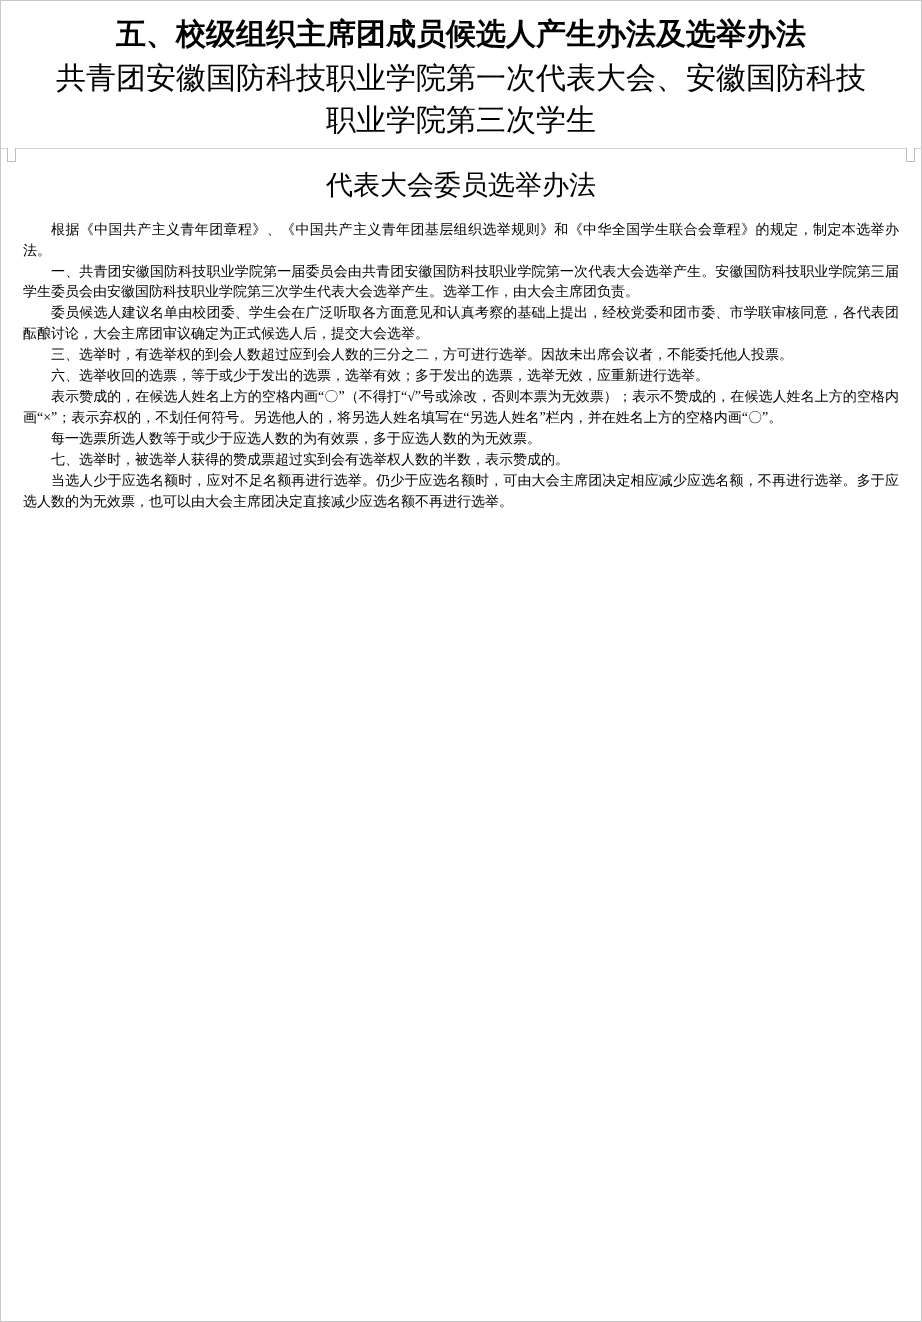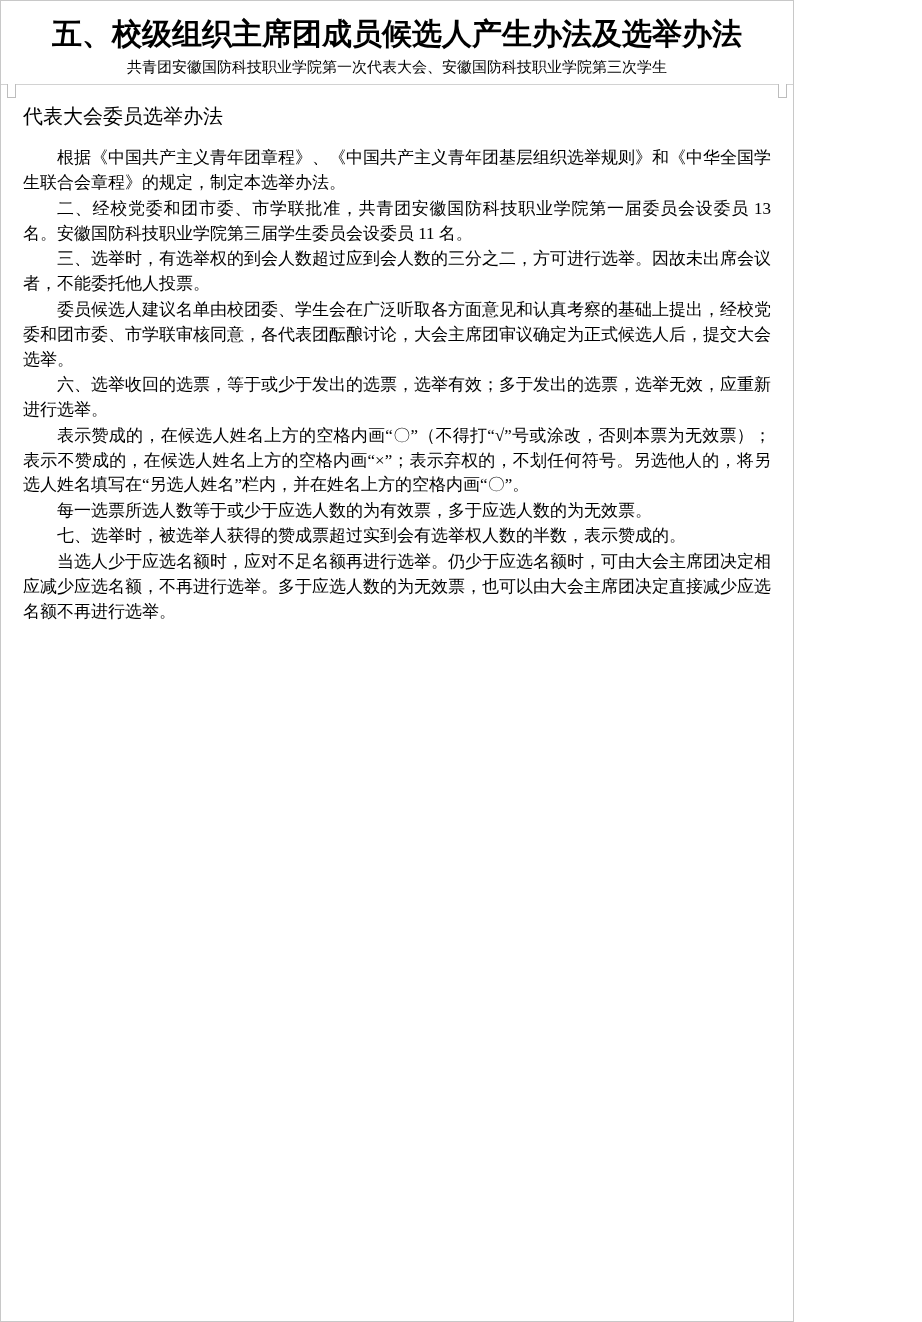--- a/index.html
+++ b/index.html
@@ -9,47 +9,48 @@
   body {
     width: 922px;
     height: 1322px;
     background: #ffffff;
     font-family: "Liberation Serif", "DejaVu Serif", serif;
     color: #000000;
     overflow: hidden;
   }
   .page {
     position: relative;
-    width: 794px;
+    width: 922px;
     height: 1322px;
     box-sizing: border-box;
     border: 1px solid #c8c8c8;
     background: #ffffff;
   }
   .content {
     padding: 10px 22px 0 22px;
   }
   .doc-title {
     font-size: 30px;
     font-weight: bold;
     text-align: center;
     letter-spacing: 0px;
     margin: 4px 0 2px 0;
     line-height: 1.25;
     font-family: "Liberation Serif", "DejaVu Serif", serif;
   }
   .doc-subtitle {
-    font-size: 15px;
+    font-size: 30px;
     text-align: center;
     line-height: 1.42;
     margin: 4px 30px 0 30px;
     font-family: "Liberation Serif", "DejaVu Serif", serif;
   }
   .doc-subtitle-2 {
-    font-size: 20px;
+    font-size: 27px;
+    text-align: center;
     line-height: 1.42;
     margin: 2px 0 0 0;
   }
   .rule-marks {
     position: relative;
     height: 16px;
     margin: 6px 0 2px 0;
   }
   .rule-marks .tick {
     position: absolute;
@@ -66,21 +67,21 @@
   .rule-marks .hline {
     position: absolute;
     top: 0;
     left: -22px;
     right: -22px;
     height: 1px;
     background: #d2d2d2;
   }
   .body-text {
     margin-top: 16px;
-    font-size: 17px;
+    font-size: 14px;
     line-height: 1.47;
     text-align: justify;
     text-justify: inter-ideograph;
   }
   .body-text p {
     margin: 0 0 0.5px 0;
     text-indent: 2em;
   }
 </style>
 </head>
@@ -96,23 +97,23 @@
     <div class="rule-marks">
       <div class="hline"></div>
       <div class="tick left"></div>
       <div class="tick right"></div>
     </div>
 
     <div class="doc-subtitle-2">代表大会委员选举办法</div>
 
     <div class="body-text">
       <p>根据《中国共产主义青年团章程》、《中国共产主义青年团基层组织选举规则》和《中华全国学生联合会章程》的规定，制定本选举办法。</p>
-      <p>二、经校党委和团市委、市学联批准，共青团安徽国防科技职业学院第一届委员会设委员 13 名。安徽国防科技职业学院第三届学生委员会设委员 11 名。</p>
+      <p>一、共青团安徽国防科技职业学院第一届委员会由共青团安徽国防科技职业学院第一次代表大会选举产生。安徽国防科技职业学院第三届学生委员会由安徽国防科技职业学院第三次学生代表大会选举产生。选举工作，由大会主席团负责。</p>
+      <p>委员候选人建议名单由校团委、学生会在广泛听取各方面意见和认真考察的基础上提出，经校党委和团市委、市学联审核同意，各代表团酝酿讨论，大会主席团审议确定为正式候选人后，提交大会选举。</p>
       <p>三、选举时，有选举权的到会人数超过应到会人数的三分之二，方可进行选举。因故未出席会议者，不能委托他人投票。</p>
-      <p>委员候选人建议名单由校团委、学生会在广泛听取各方面意见和认真考察的基础上提出，经校党委和团市委、市学联审核同意，各代表团酝酿讨论，大会主席团审议确定为正式候选人后，提交大会选举。</p>
       <p>六、选举收回的选票，等于或少于发出的选票，选举有效；多于发出的选票，选举无效，应重新进行选举。</p>
       <p>表示赞成的，在候选人姓名上方的空格内画“〇”（不得打“√”号或涂改，否则本票为无效票）；表示不赞成的，在候选人姓名上方的空格内画“×”；表示弃权的，不划任何符号。另选他人的，将另选人姓名填写在“另选人姓名”栏内，并在姓名上方的空格内画“〇”。</p>
       <p>每一选票所选人数等于或少于应选人数的为有效票，多于应选人数的为无效票。</p>
       <p>七、选举时，被选举人获得的赞成票超过实到会有选举权人数的半数，表示赞成的。</p>
       <p>当选人少于应选名额时，应对不足名额再进行选举。仍少于应选名额时，可由大会主席团决定相应减少应选名额，不再进行选举。多于应选人数的为无效票，也可以由大会主席团决定直接减少应选名额不再进行选举。</p>
     </div>
 
   </div>
 </div>
 

